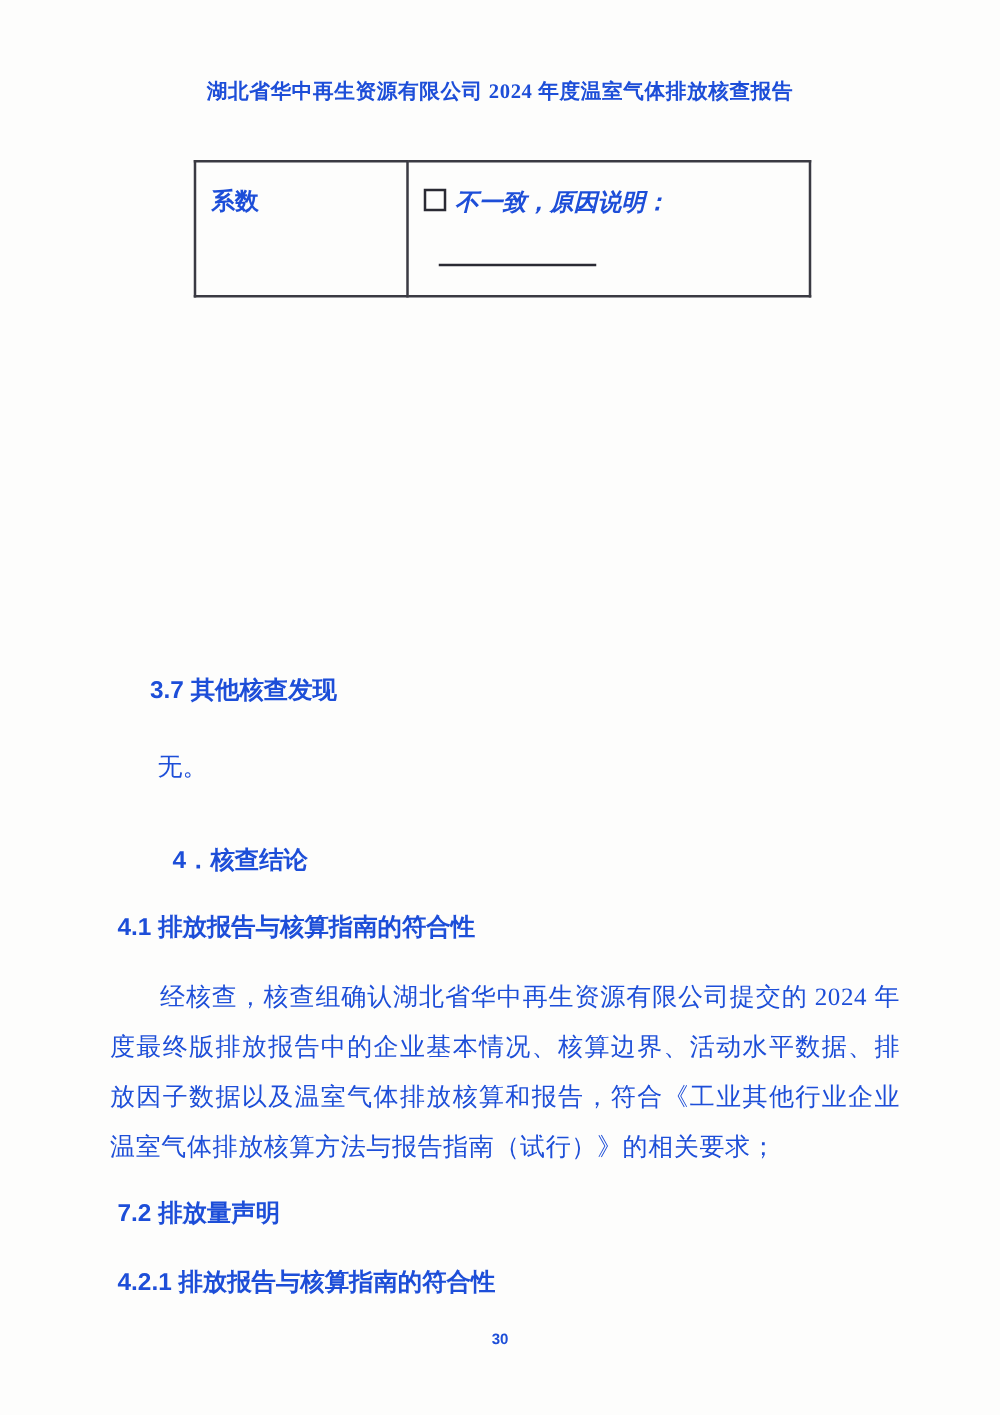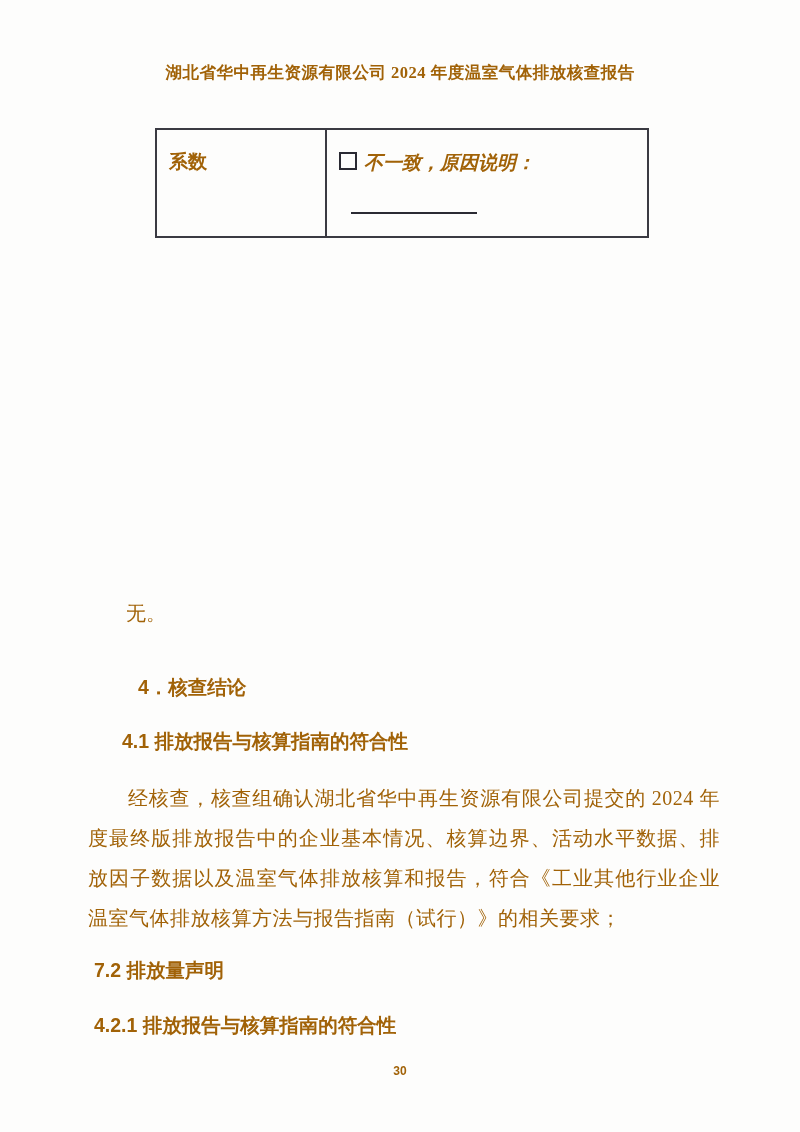--- a/index.html
+++ b/index.html
@@ -1,21 +1,21 @@
 <!DOCTYPE html>
 <html><head>
 <meta charset="utf-8">
 <style>
   html,body{margin:0;padding:0;background:#e9e9e9;}
   .page{
     position:relative;
     width:800px;height:1132px;
     margin:0 auto;
     background:#fdfdfc;
-    color:#a16207;
+    color:#1d4ed8;
     font-family:"Liberation Serif", serif;
     overflow:hidden;
   }
   
   .header-title{
     position:absolute;top:62px;left:0;right:0;
     text-align:center;
     font-size:16.5px;font-weight:bold;letter-spacing:0.5px;
   }
   
@@ -56,21 +56,21 @@
   
   .h{
     position:absolute;
     font-family:"Liberation Sans", sans-serif;
     font-weight:bold;font-size:19.5px;
     white-space:nowrap;
   }
   .h37{left:120px;top:538px;}
   .b37{position:absolute;left:126px;top:600px;font-size:20px;}
   .h4 {left:94px;top:674px;margin-left:44px;}
-  .h41{left:94px;top:728px;margin-left:28px;}
+  .h41{left:94px;top:728px;}
   .para{
     position:absolute;left:88px;top:778px;width:632px;
     font-size:20px;line-height:40px;
     text-indent:2em;text-align:justify;
     letter-spacing:0.5px;
   }
   .h42{left:94px;top:957px;}
   .h421{left:94px;top:1012px;}
   .page-number{
     position:absolute;top:1064px;left:0;right:0;
@@ -94,20 +94,21 @@
       </td>
       <td class="content-cell">
         <div class="opt">
           <span class="cb"></span><span>不一致，原因说明：</span><span class="blank"></span>
         </div>
       </td>
     </tr>
   </tbody>
     </table>
 
+  <div class="h h37">3.7 其他核查发现</div>
 
   <div class="b37">无。</div>
 
   <div class="h h4">4．核查结论</div>
 
   <div class="h h41">4.1 排放报告与核算指南的符合性</div>
 
   <div class="para">经核查，核查组确认湖北省华中再生资源有限公司提交的 2024 年度最终版排放报告中的企业基本情况、核算边界、活动水平数据、排放因子数据以及温室气体排放核算和报告，符合《工业其他行业企业温室气体排放核算方法与报告指南（试行）》的相关要求；</div>
 
   <div class="h h42">7.2 排放量声明</div>

